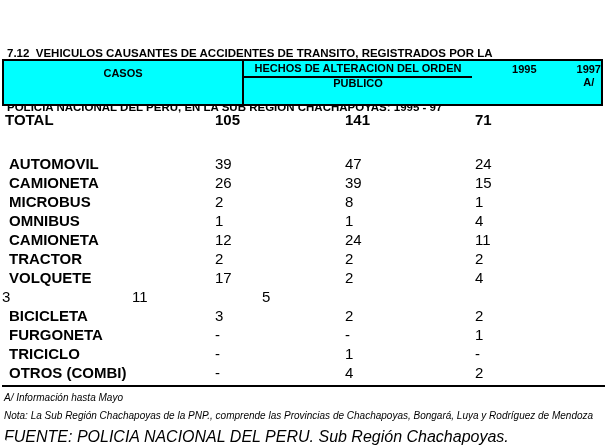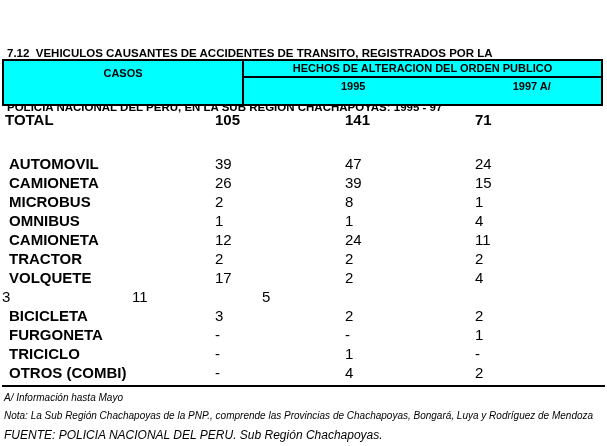--- a/index.html
+++ b/index.html
@@ -37,21 +37,21 @@
     font-size: 11px;
     font-weight: bold;
   }
   .casos-cell {
     width: 240px;
     box-sizing: border-box;
     border-right: 2px solid #000000;
     text-align: center;
     padding-top: 6px;
   }
-  .head-right { flex: 1; display: flex; flex-direction: column; }
+  .head-right { flex: 1; display: flex; flex-direction: row; }
   .group-cell {
     height: 17px;
     box-sizing: border-box;
     border-bottom: 2px solid #000000;
     text-align: center;
     line-height: 15px;
   }
   .years-row { flex: 1; display: flex; }
   .year-cell {
     flex: 1;
@@ -92,21 +92,21 @@
   }
   .notes {
     position: absolute;
     top: 392px;
     left: 4px;
     right: 2px;
     font-style: italic;
     font-size: 10px;
   }
   .notes .note-line { margin-bottom: 7px; white-space: nowrap; }
-  .notes .fuente { font-size: 12px; }
+  .notes .fuente { font-size: 16px; }
 </style>
 </head>
 <body>
 
 <div class="page">
 
   <div class="title">
     <div>7.12  VEHICULOS CAUSANTES DE ACCIDENTES DE TRANSITO, REGISTRADOS POR LA</div>
     <div>POLICIA NACIONAL DEL PERU, EN LA SUB REGION CHACHAPOYAS: 1995 - 97</div>
   </div>

